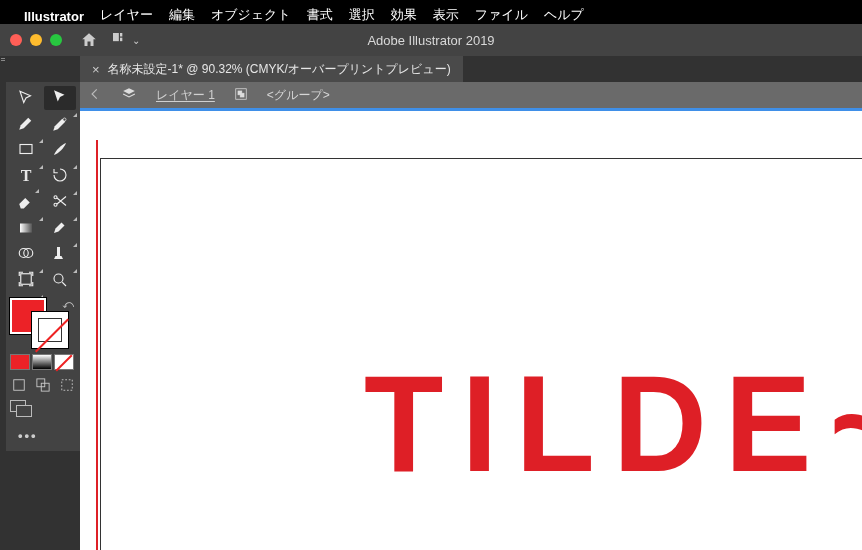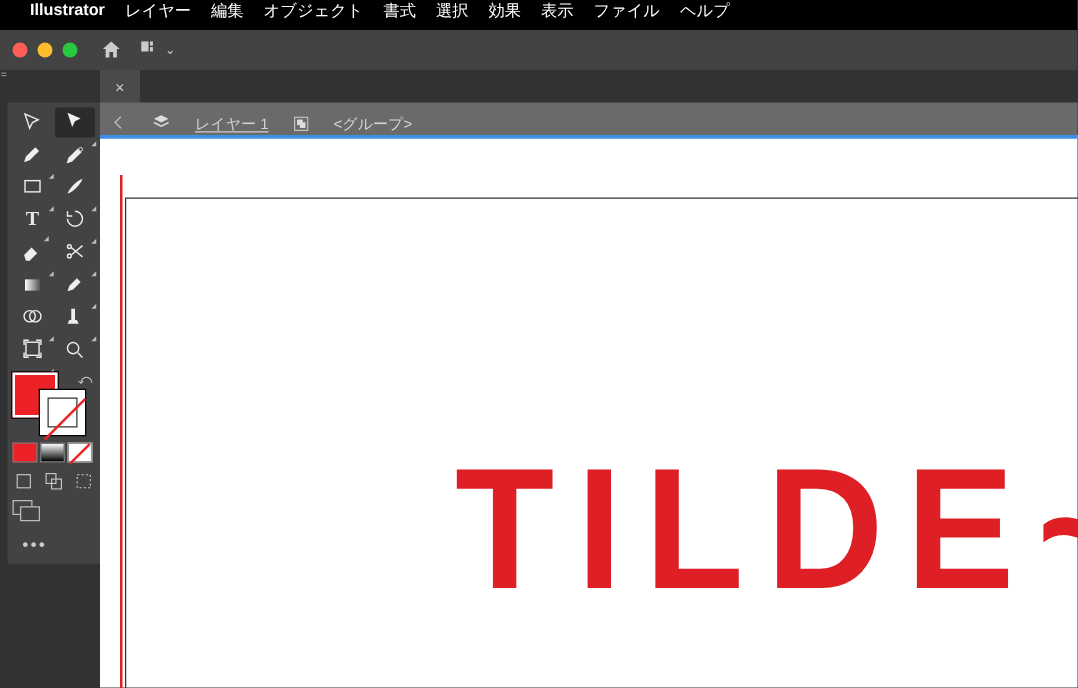--- a/index.html
+++ b/index.html
@@ -1,18 +1,18 @@
 <!DOCTYPE html>
 <html><head>
 <meta charset="utf-8">
 <style>
   * { margin: 0; padding: 0; box-sizing: border-box; user-select: none; }
   body { width: 862px; height: 550px; background: #323232; font-family: -apple-system, "Helvetica Neue", sans-serif; overflow: hidden; font-size: 13px; color: #eee; }
   
-  .menubar { height: 24px; background: #000; display: flex; align-items: flex-start; padding: 0 8px; gap: 16px; font-size: 13px; }
+  .menubar { height: 24px; background: #000; display: flex; align-items: flex-end; padding: 0 8px; gap: 16px; font-size: 13px; }
   .menubar .apple { font-size: 15px; }
   .menubar .appname { font-weight: 700; }
   .menubar span { color: #fff; cursor: default; }
 
   .titlebar { height: 32px; background: #434343; display: flex; align-items: center; position: relative; }
   .traffic { display: flex; gap: 8px; padding: 0 10px; align-items: center; }
   .traffic .dot { width: 12px; height: 12px; border-radius: 50%; }
   .dot.red { background: #ff5f57; }
   .dot.yellow { background: #febc2e; }
   .dot.green { background: #28c840; }
@@ -20,21 +20,21 @@
   .titlebar .title { position: absolute; left: 50%; transform: translateX(-50%); color: #d8d8d8; font-size: 13px; }
 
   .left-edge { position:absolute; top:56px; left:0; width:6px; height:494px; background:#323232;}
   .left-edge::before{content:"";position:absolute;top:2px;left:1px;width:4px;height:1px;background:#888;}
   .left-edge::after{content:"";position:absolute;top:4px;left:1px;width:4px;height:1px;background:#888;}
 
   .doc-tab-bar { position:absolute; left:80px; top:56px; right:0; height:26px; background:#323232; display:flex; align-items:center; }
   .doc-tab { height:26px; background:#4a4a4a; display:flex; align-items:center; padding:0 12px; gap:8px; font-size:12px; color:#e6e6e6;}
   .doc-tab .x { color:#ccc; font-size:13px; }
 
-  .breadcrumb { position:absolute; left:80px; top:82px; right:0; height:26px; background:#6a6a6a; display:flex; align-items:flex-end; padding:0 8px; gap:20px; font-size:12px; color:#d6d6d6;}
+  .breadcrumb { position:absolute; left:80px; top:82px; right:0; height:26px; background:#6a6a6a; display:flex; align-items:center; padding:0 8px; gap:20px; font-size:12px; color:#d6d6d6;}
   .breadcrumb .arrow{opacity:.7}
   .breadcrumb .layername{ text-decoration: underline; text-underline-offset:2px; color:#d0d0d0;}
 
   .canvas-wrap { position:absolute; left:80px; top:108px; right:0; bottom:0; background:#fff;}
   .blue-line { position:absolute; left:0; top:0; right:0; height:3px; background:#3f8fe8; }
   .artboard-y { position:absolute; left:16px; top:32px; bottom:-100px; width:2px; background:#de2026;}
   .artboard-out { position:absolute; left:20px; top:50px; right:-200px; bottom:-200px; border:1px solid #333;}
   .art-text { position:absolute; left:284px; top:240px; font-family: Impact, "Arial Black", sans-serif; font-weight:900; font-size:130px; letter-spacing:18px; color:#de1f26; white-space:nowrap; transform:scaleY(1.06);}
 
   .toolbar { position:absolute; left:6px; top:82px; width:74px; background:#434343; padding:4px 4px 8px 4px; }
@@ -96,27 +96,29 @@
       </svg>
   </div>
   <div class="panel-icon" style="margin-left:12px;">
     <svg viewBox="0 0 24 24" width="20" height="14" fill="#ccc">
         <rect x="0" y="0" width="10" height="14"></rect>
         <rect x="12" y="0" width="4" height="6"></rect>
         <rect x="12" y="8" width="4" height="6"></rect>
       </svg>
     <span style="color:#ccc;font-size:10px;margin-left:2px;">⌄</span>
   </div>
+  <div class="title">Adobe Illustrator 2019</div>
 </div>
 
 <div class="left-edge"></div>
 
 <div class="doc-tab-bar">
   <div class="doc-tab">
     <span class="x">×</span>
+    <span>名称未設定-1* @ 90.32% (CMYK/オーバープリントプレビュー)</span>
   </div>
 </div>
 
 <div class="breadcrumb">
   <span class="arrow">
     <svg viewBox="0 0 24 24" width="14" height="14" fill="none" stroke="#ddd" stroke-width="2">
         <path d="M15 4l-8 8 8 8"></path>
       </svg>
   </span>
   <span>

